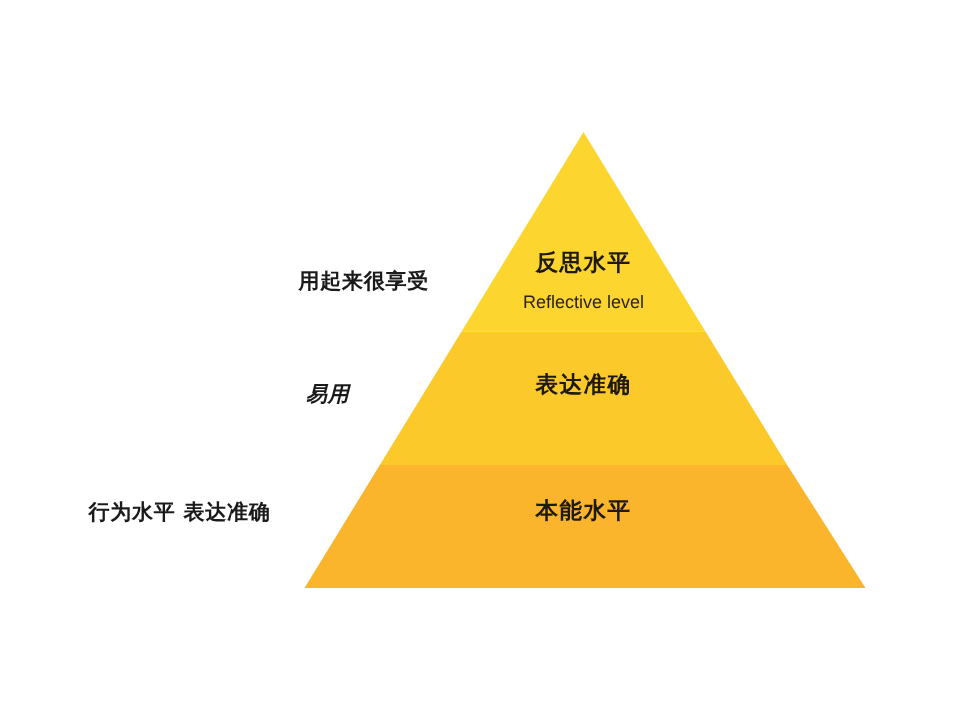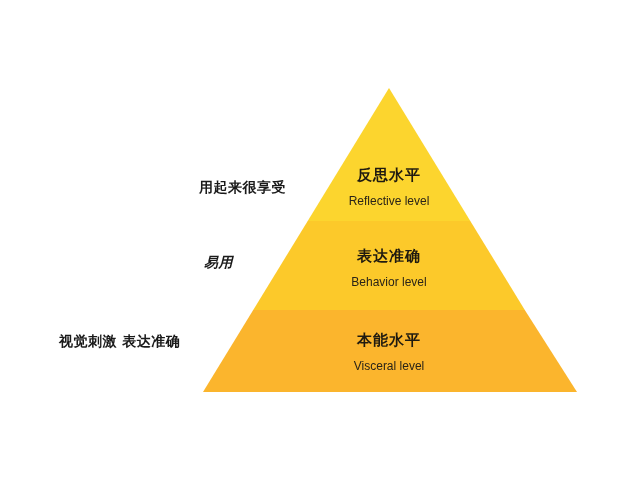--- a/index.html
+++ b/index.html
@@ -66,24 +66,22 @@
     <polygon points="253.2,310 524.8,310 577,392 203,392" fill="#FBB52D"></polygon>
   </svg>
 
   <div class="level-label" style="left:389px; top:166px;">
     <span class="level-title">反思水平</span>
     <span class="level-sub">Reflective level</span>
   </div>
 
   <div class="level-label" style="left:389px; top:247px;">
     <span class="level-title">表达准确</span>
-    <span class="level-sub">Behavior level</span>
   </div>
 
   <div class="level-label" style="left:389px; top:331px;">
     <span class="level-title">本能水平</span>
-    <span class="level-sub">Visceral level</span>
   </div>
 
   <div class="side-label" style="left:199px; top:179px;">用起来很享受</div>
   <div class="side-label" style="left:204px; top:254px;font-style:italic;">易用</div>
-  <div class="side-label" style="left:59px; top:333px;">视觉刺激 表达准确</div>
+  <div class="side-label" style="left:59px; top:333px;">行为水平 表达准确</div>
 </div>
 
 </body></html>

